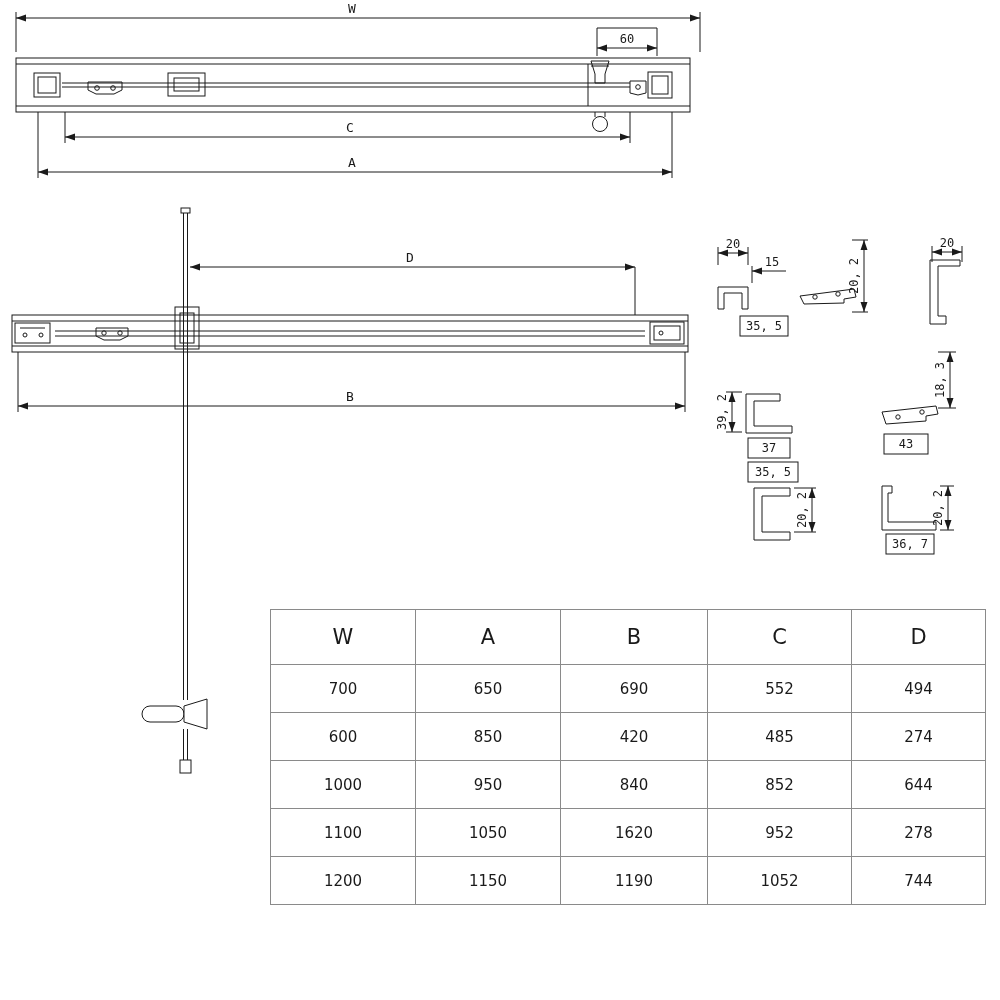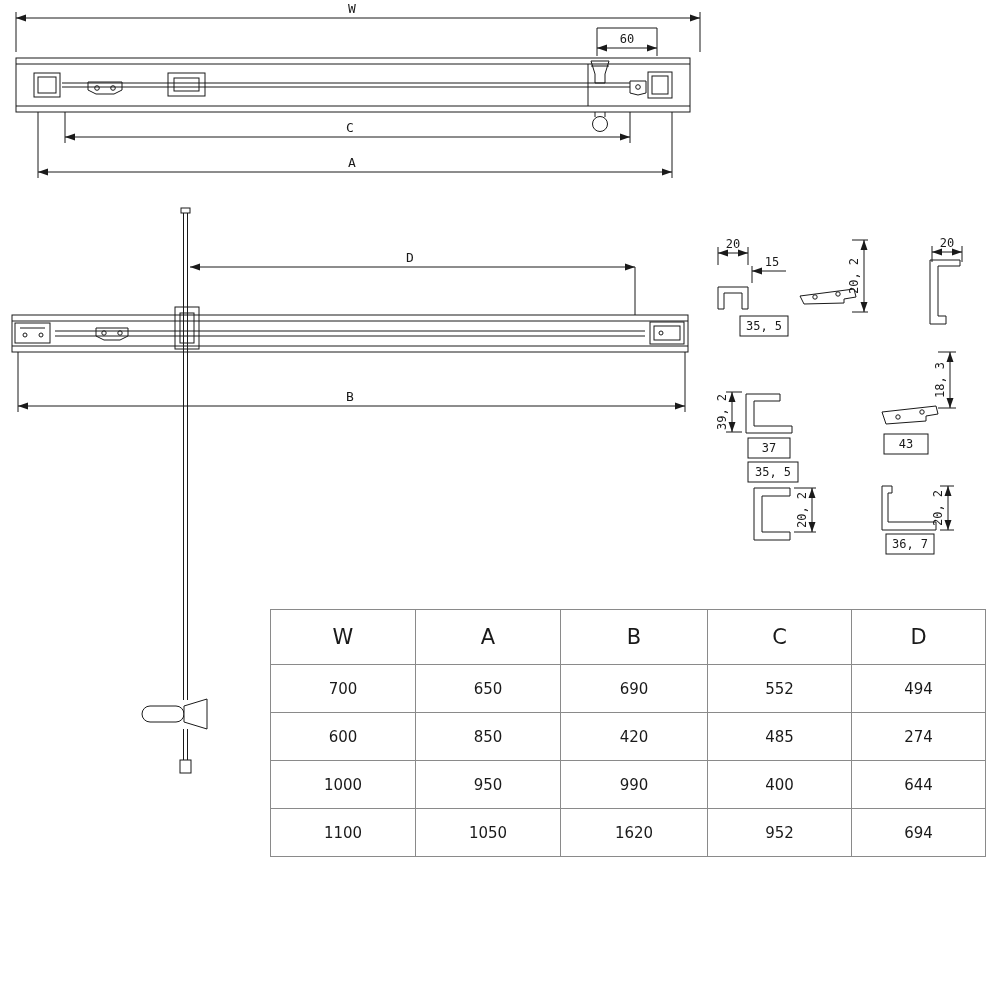--- a/index.html
+++ b/index.html
@@ -258,28 +258,35 @@
       <tr>
         <td>600</td>
         <td>850</td>
         <td>420</td>
         <td>485</td>
         <td>274</td>
       </tr>
       <tr>
         <td>1000</td>
         <td>950</td>
-        <td>990</td>
-        <td>400</td>
+        <td>840</td>
+        <td>852</td>
         <td>644</td>
       </tr>
       <tr>
         <td>1100</td>
         <td>1050</td>
         <td>1620</td>
         <td>952</td>
-        <td>694</td>
+        <td>278</td>
+      </tr>
+      <tr>
+        <td>1200</td>
+        <td>1150</td>
+        <td>1190</td>
+        <td>1052</td>
+        <td>744</td>
       </tr>
     </tbody>
   </table>
 </div>
 
 </div>
 
 </body></html>

